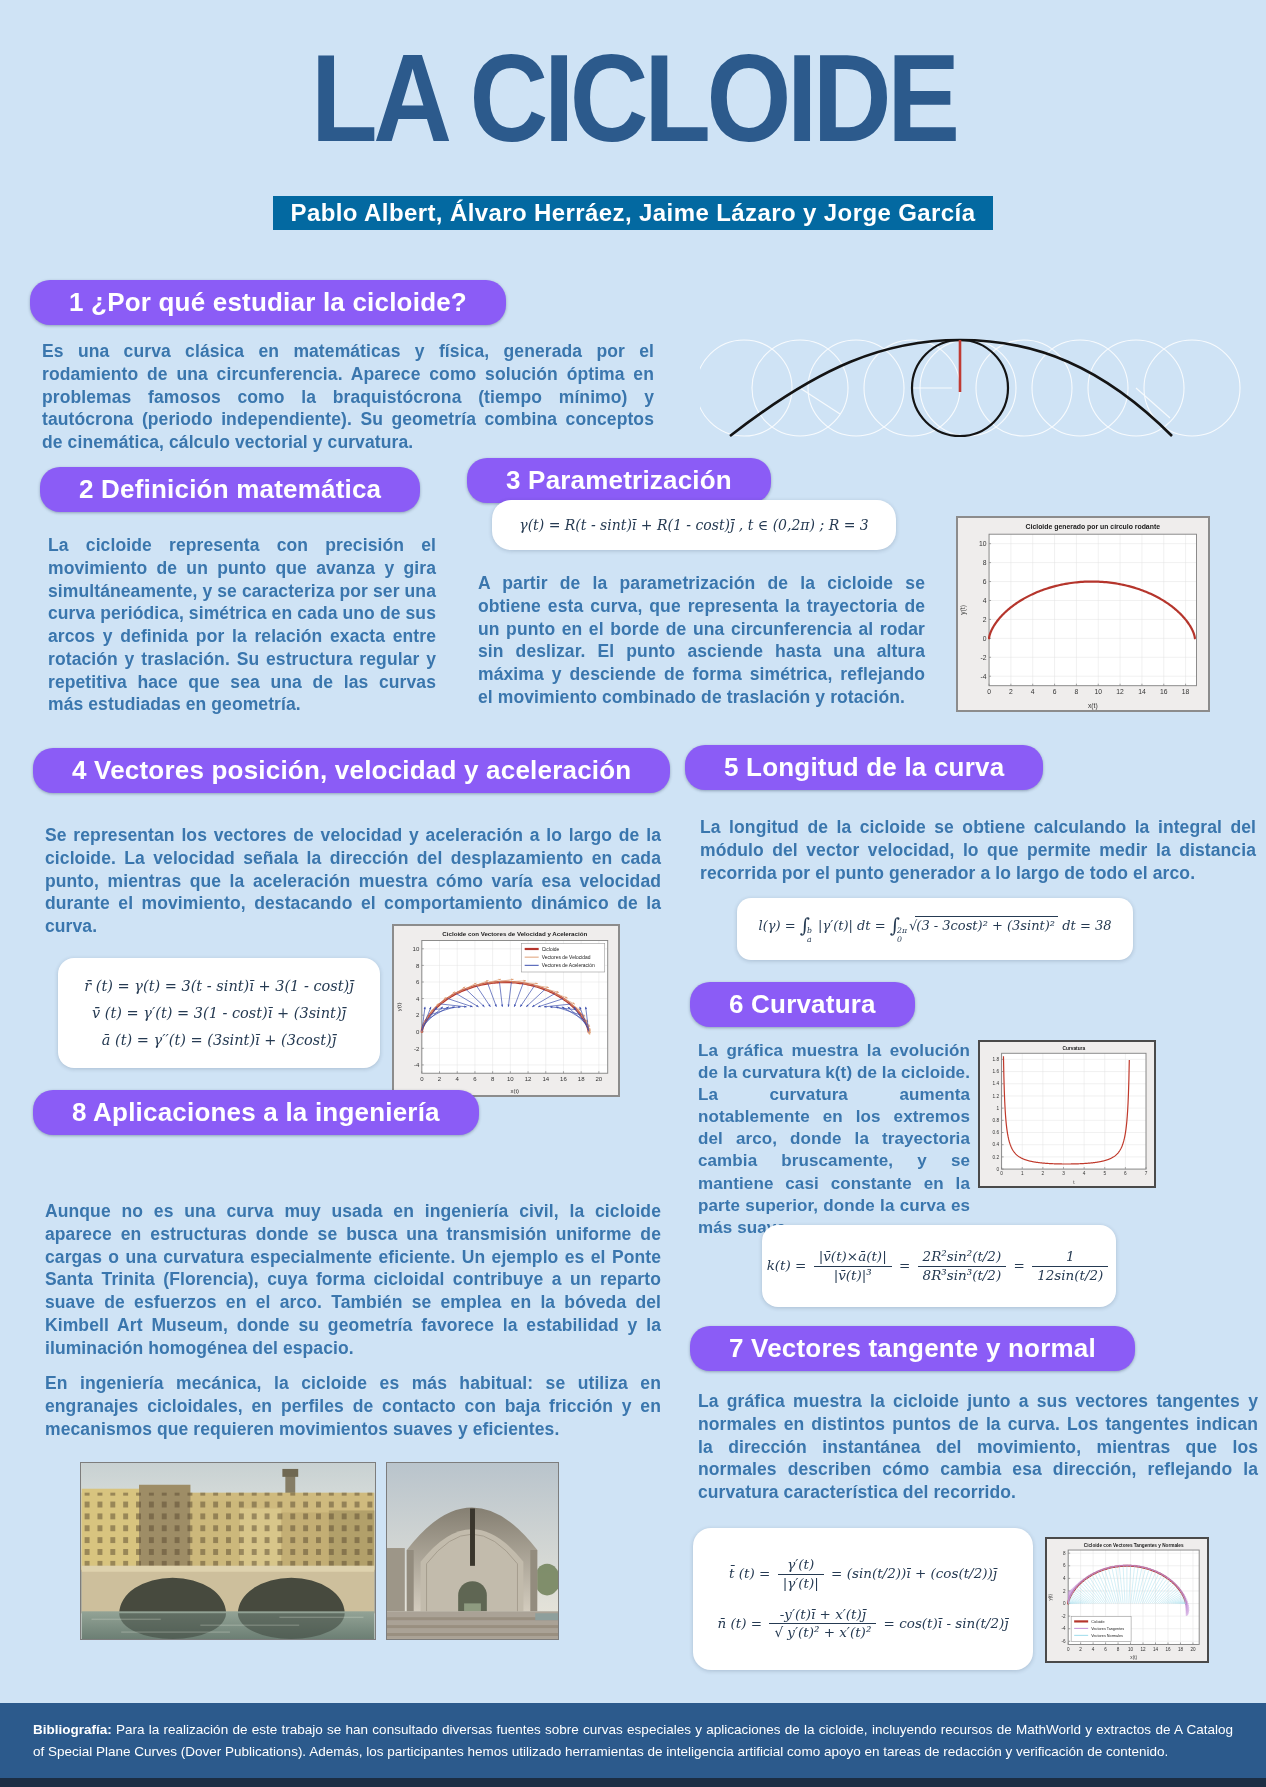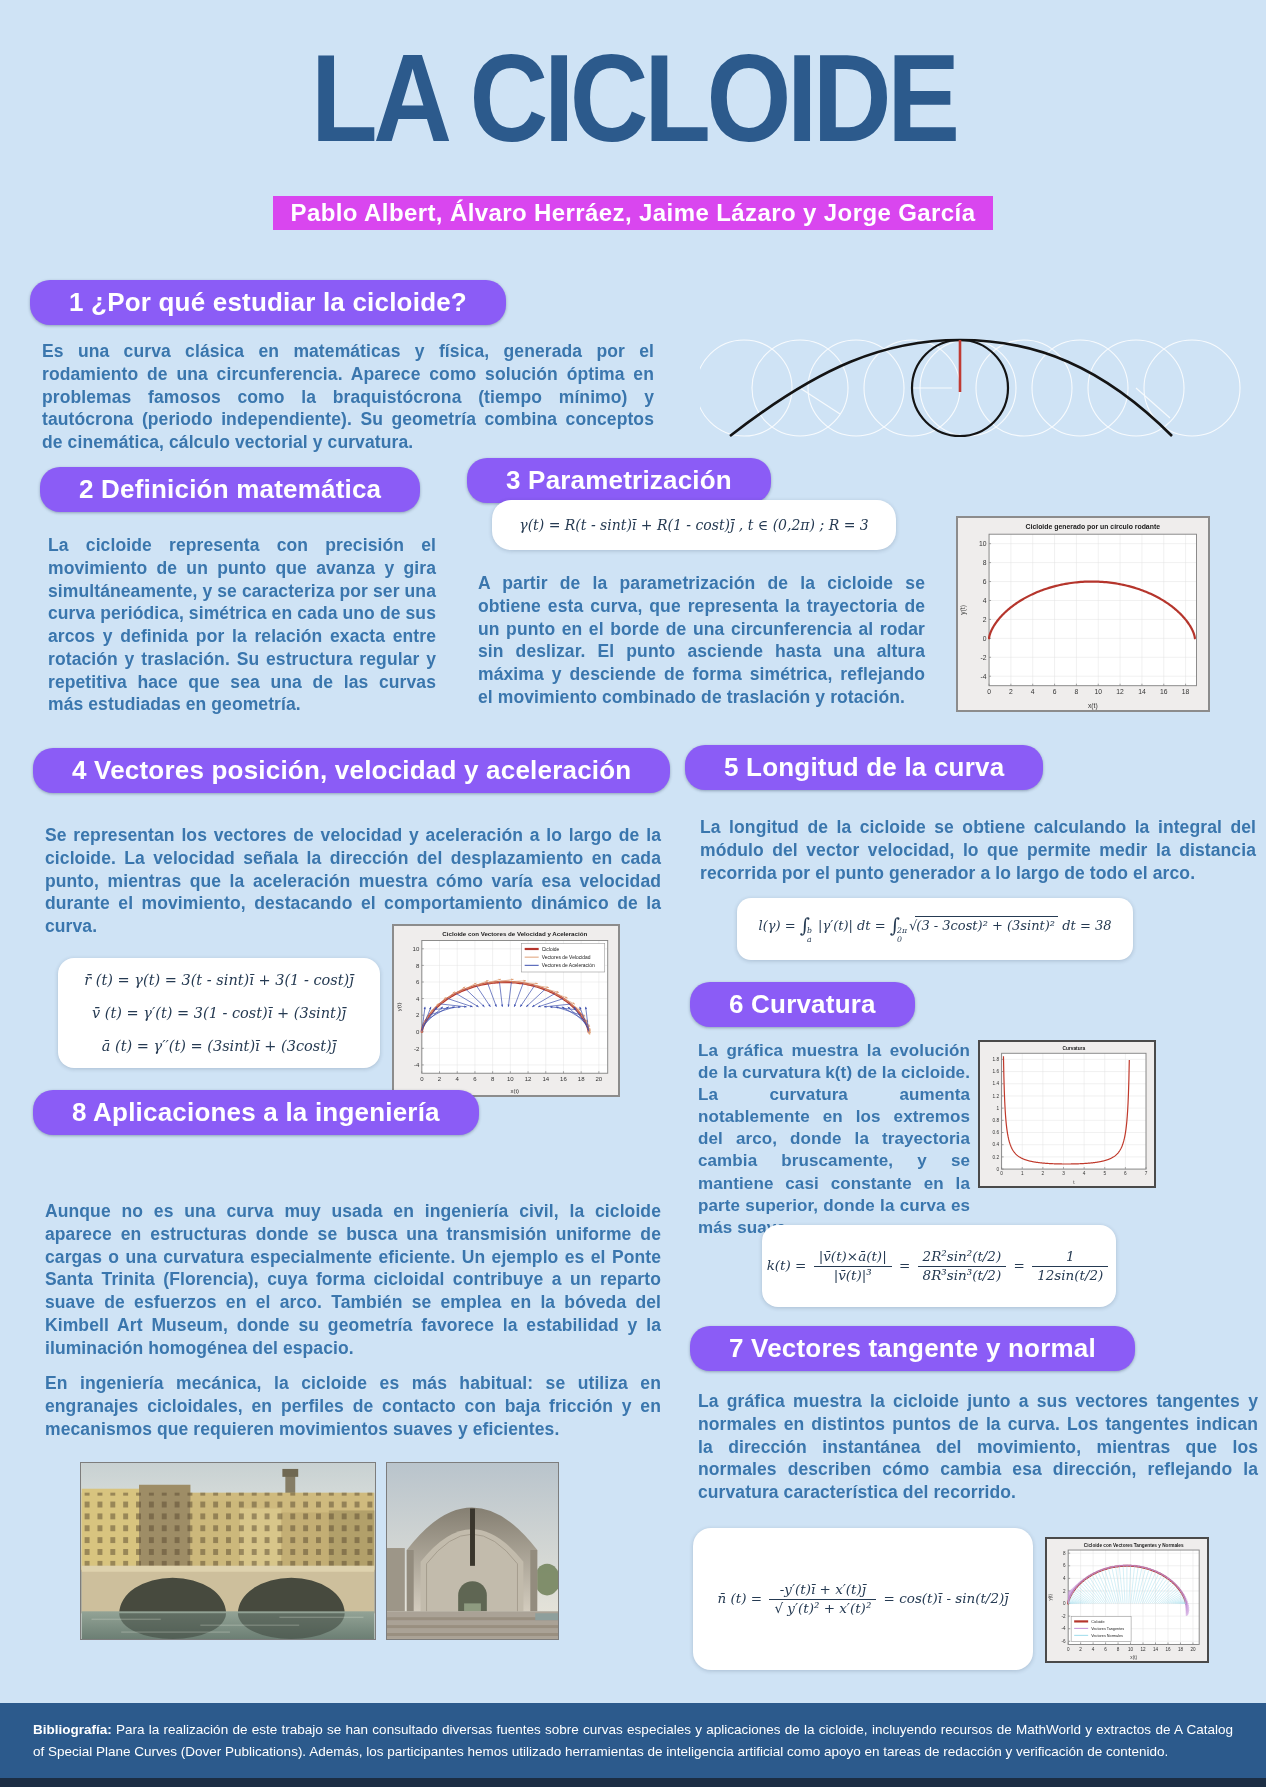--- a/index.html
+++ b/index.html
@@ -3,21 +3,21 @@
 <meta charset="utf-8">
 <style>
   html,body{margin:0;padding:0;background:#9db6cc;}
   #poster{position:relative;width:1266px;height:1787px;background:#cfe3f5;
     font-family:"Liberation Sans",sans-serif;overflow:hidden;margin:0 auto;}
   .abs{position:absolute;}
   #title{position:absolute;top:30px;left:0;width:100%;text-align:center;
     color:#2c5a8c;font-weight:800;font-size:124px;line-height:1.1;}
   #title .condensed{display:inline-block;transform:scaleX(0.88);letter-spacing:-5px;}
   #authors{position:absolute;top:196px;left:0;width:100%;text-align:center;}
-  #authors .authors-inner{display:inline-block;background:#d946ef;color:#fff;
+  #authors .authors-inner{display:inline-block;background:#0369a1;color:#fff;
     font-size:24px;font-weight:600;padding:3px 18px;letter-spacing:0.4px;}
   .sec-header{position:absolute;background:#8b5cf6;color:#fff;font-weight:700;
     font-size:26px;padding:7px 39px;border-radius:20px;letter-spacing:0.2px;
     box-shadow:0 1px 3px rgba(20,40,70,0.35);white-space:nowrap;}
   .body-text{position:absolute;color:#3a76ad;font-size:17.5px;line-height:1.3;
     text-align:justify;font-weight:600;letter-spacing:0.1px;}
   .formula-box{position:absolute;background:#fff;color:#253a52;
     font-family:"DejaVu Serif",serif;font-style:italic;display:flex;
     flex-direction:column;align-items:center;justify-content:center;
     box-shadow:0 1px 4px rgba(20,40,70,0.2);}
@@ -144,21 +144,21 @@
         <text x="28.549999999999997" y="28.09875" font-size="6.75" text-anchor="end" font-weight="normal" fill="#333" font-family="&quot;Liberation Sans&quot;,sans-serif">10</text>
         <rect x="31.049999999999997" y="16.2" width="207.475" height="151.5" fill="none" stroke="#808080" stroke-width="0.9"></rect>
         <text x="134.7875" y="11.475" font-size="6.885" text-anchor="middle" font-weight="bold" fill="#1a1a1a" font-family="&quot;Liberation Sans&quot;,sans-serif">Cicloide generado por un círculo rodante</text>
         <text x="134.7875" y="189.5" font-size="6.75" text-anchor="middle" font-weight="normal" fill="#333" font-family="&quot;Liberation Sans&quot;,sans-serif">x(t)</text>
         <text x="7.425000000000001" y="91.95" font-size="6.75" text-anchor="middle" font-weight="normal" fill="#333" font-family="&quot;Liberation Sans&quot;,sans-serif" transform="rotate(-90 7.425000000000001 91.95)">y(t)</text>
         <polyline points="31.049999999999997,120.35625 31.050147409813768,120.34346814618218 31.051179119317453,120.3051340875344 31.053978632390944,120.24128232212198 31.059427862010228,120.1519703122239 31.068406336585262,120.0372784326207 31.081790408443755,119.89730989826258 31.100452465173234,119.73219067138284 31.12526014453109,119.54206934814047 31.15707555362917,119.32711702489358 31.19675449309556,119.08752714422425 31.24514568691179,118.82351532085325 31.30309001861853,118.53531914760134 31.37141977457717,118.22319798157179 31.450957894968262,117.88743271074651 31.542517233200922,117.52832550120573 31.646899824399604,117.14619952519905 31.764896163626645,116.74139867031211 31.897284494490055,116.31428722999112 32.0448301087768,115.8652495757032 32.20828465774185,115.39468981102806 32.388385475672784,114.90303140799206 32.585854916338704,114.39071682597204 32.80139970292061,113.85820711351154 33.035710292008204,113.30598149340855 33.28946025223559,112.73453693144697 33.563305658114984,112.14438768916123 33.857884499613895,111.53606486103556 34.17381610800726,110.91011589655464 34.51170059852106,110.26710410753628 34.872118330269146,109.60760816118857 35.255629383969215,108.93222155934855 35.66277305790796,108.24155210437071 36.09406738260901,107.53622135214572 36.550008654640415,106.81686405274215 37.031070989981274,106.08412757917435 37.5377058973493,105.33867134481028 38.0703418718735,104.58116620994409 38.62938400947745,103.8122938780671 39.215213642320315,103.03274628238064 39.82818799562365,102.24322496310297 40.46863986619282,101.44444043613038 41.13687732292229,100.63711155362077 41.83318342955451,99.82196485707533 42.55781598994153,98.9997339235002 43.31100731603906,98.17115870523668 44.092964018841286,97.33698486405407 44.90386682244498,96.49796310010439 45.74387040141,95.65484847634292 46.61310324156262,94.8083997390225 47.51166752436694,93.95937863487316 48.439639034968536,93.10854922558141 49.39706709399284,92.25667720018637 50.383974513159984,91.40452918601126 51.40035757475578,90.55287205875057 52.44618603497739,89.70247225233368 53.52140315115071,88.85409506918613 54.625925732794954,88.00850399150899 55.759644216488496,87.1664599941965 56.922422764468514,86.32872086000997 58.11409938687581,85.49604049762446 59.334486087534785,84.66916826316191 60.58336903313726,83.84884828582109 61.860508745678075,83.03581879821171 63.1656403179691,82.23081147199476 64.49847365203777,81.43455075942747 65.85869372019582,80.64775324140517 67.24596084854281,79.87112698258682 68.65991102264968,79.10537089418469 70.10015621514736,78.35117410499133 71.56628473492503,77.60921534121027 73.0578615976244,76.8801623156482 74.57442891709624,76.16467112681852 76.11550631746708,75.46338566849697 77.68059136544494,74.77693705026068 79.26916002247556,74.1059430295322 80.88066711634156,73.45100745563941 82.5145468317807,72.81271972639202 84.1702132196815,72.1916542576632 85.84706072439775,71.58836996645415 87.54446472870785,71.00340976790652 89.26178211592797,70.43730008671533 90.99835184867396,69.89055038338242 92.75349556375002,69.36365269573628 94.52651818263007,68.85708119613128 96.31670853698131,68.3712917647245 98.12334000866788,67.9067215792144 99.94567118365802,67.46378872141042 101.7829465192467,67.04289180098748 103.63439702399307,66.64440959676428 105.49924094976078,66.26870071582789 107.37668449523866,65.91610327081156 109.26592252030821,65.58693457561617 111.16613927061536,65.28149085984921 113.0765091116945,65.00004700223802 114.9961972719835,64.74285628325755 116.924360594062,64.51015015719506 118.860148293436,64.30213804385679 120.80270272418664,64.11900714010433 122.75116015079355,63.96092225139013 124.70465152543846,63.828025643443624 126.66230327008978,63.720436914241674 128.62323806266357,63.63825288637857 130.58657562655446,63.581547519932116 132.55143352282514,63.550371845904635 134.5169279443416,63.54475392029843 136.48217451114016,63.5646987988674 138.44628906630976,63.61018853256701 140.40838847167322,63.681182183707435 142.36759140255228,63.77761586279455 144.32301914090016,63.89940278602627 146.27379636608856,64.04643335339206 148.21905194263715,64.21857524730557 150.1579197041766,64.41567355168146 152.08953923294007,64.63755089134958 154.01305663408075,64.88400759168046 155.92762530412003,65.15482185827915 157.83240669283316,65.44974997658514 159.72657105788795,65.76852653119897 161.60929821155696,66.11086464473829 163.47977825883095,66.47645623600803 165.33721232626976,66.86497229725273 167.18081328093456,67.27606319024135 169.0098064387542,67.70935896091797 170.82343026168894,68.16446967233557 172.62093704306272,68.64098575557294 174.4015935804493,69.13847837831904 176.16468183550438,69.65649983079314 177.90949958015221,70.19458392865339 179.63536102854312,70.75224643253134 181.34159745421437,71.32898548381456 183.02755779189926,71.92428205628562 184.69260922344154,72.53760042321062 186.33613774728923,73.16838863945708 187.95754873105454,73.81607903820728 189.55626744664283,74.48008874182017 191.1317395874691,75.15982018638176 192.6834317672966,75.8546616594725 194.21083200024844,76.56398785066695 195.71345016156005,77.28716041427116 197.19081842865887,78.02352854379052 198.64249170217255,78.77242955761184 200.06804800648888,79.53318949537201 201.46708886950478,80.30512372447679 202.8392396812249,81.08753755622394 204.18415003088472,81.87972687097628 205.50149402229732,82.68097875182171 206.79097056713704,83.49057212615034 208.0523036558995,84.30777841457116 209.28524260629104,85.1318621865844 210.48956228882588,85.96208182241921 211.66506332942788,86.7976901804415 212.81157228885309,87.63793526953091 213.92894181877386,88.48206092582211 215.01705079438227,89.3293074932012 216.0758044233943,90.17891250694497 217.10513433135623,91.03011137988767 218.10499862317744,91.88213809049786 219.0753819208329,92.73422587224604 220.01629537720248,93.58560790364288 220.92777666603394,94.43551799832665 221.8098899480393,95.28319129457937 222.6627258131544,96.12786494365062 223.4864011990141,96.96877879627 224.28105928571637,97.80517608673017 225.04686936696982,98.6363041139248 225.78402669774073,99.46141491872886 226.49275231853682,100.2797659571114 227.17329285648566,101.09062076837483 227.8259203033872,101.89324963792016 228.45093177093884,102.68693025394056 229.0486492233557,103.47094835745345 229.6194191876241,104.24459838508533 230.1636124416508,105.00718410403114 230.6816236805879,105.75801923861678 231.173871161634,106.49642808790101 231.64079632763054,107.22174613376059 232.0828634097934,107.9333206389117 232.50055900993613,108.63051123432959 232.89439166256102,109.3126904955373 233.2648913772124,109.97924450724547 233.61260916150383,110.62957341583461 233.93811652524852,111.26309196918291 234.24200496613895,111.8792300433535 234.52488543743908,112.47743315566777 234.78738779816723,113.05716296370211 235.03016024626606,113.61789774975989 235.2538687352677,114.15913289038208 235.45919637498065,114.68038131047444 235.64684281673726,115.18117392164208 235.81752362375448,115.66106004433742 235.97196962717533,116.1196078134414 236.1109262683704,116.5564045669129 236.2351529280907,116.97105721715663 236.34542224307637,117.36319260477562 236.44251941073549,117.73245783438935 236.52724148252003,118.07852059221582 236.60039664663265,118.40106944513155 236.66280350071236,118.69981412094026 236.7152903151515,118.97448576959842 236.75869428770875,119.22483720516202 236.7938607900872,119.45064312823722 236.82164260715723,119.65170032873476 236.84289916950746,119.82782786874509 236.8584957800154,119.97886724537051 236.86930283513306,120.10468253336684 236.87619504158909,120.20516050746723 236.88005062921172,120.28021074427701 236.88175056058117,120.32976570364879 236.88217773822277,120.353780789464 " fill="none" stroke="#b5352c" stroke-width="2.2" stroke-linecap="round"></polyline>
       </svg></div>
 
   <div class="sec-header" style="left:33px;top:748px;">4 Vectores posición, velocidad y aceleración</div>
   <div class="body-text" style="left:45px;top:824px;width:616px;">Se representan los vectores de velocidad y aceleración a lo largo de la cicloide. La velocidad señala la dirección del desplazamiento en cada punto, mientras que la aceleración muestra cómo varía esa velocidad durante el movimiento, destacando el comportamiento dinámico de la curva.</div>
-  <div class="formula-box" style="left:58px;top:958px;width:322px;height:110px;font-size:14.5px;border-radius:16px;gap:17px;">
+  <div class="formula-box" style="left:58px;top:958px;width:322px;height:110px;font-size:14.5px;border-radius:16px;gap:11px;">
     <div class="f-line">r̄ (t) = γ(t) = 3(t - sint)ī + 3(1 - cost)j̄</div>
     <div class="f-line">v̄ (t) = γ′(t) = 3(1 - cost)ī + (3sint)j̄</div>
     <div class="f-line">ā (t) = γ′′(t) = (3sint)ī + (3cost)j̄</div>
   </div>
   <div class="chart light" style="left:392px;top:924px;width:228px;height:173px;"><svg width="224" height="169">
         <rect x="27.8208" y="14.5152" width="185.8976" height="132.71200000000002" fill="#fff"></rect>
         <line x1="27.8208" y1="14.5152" x2="27.8208" y2="147.2272" stroke="#e2e2e2" stroke-width="0.5"></line>
         <line x1="27.8208" y1="147.2272" x2="27.8208" y2="145.2272" stroke="#555" stroke-width="0.5"></line>
         <text x="27.8208" y="154.7752" font-size="6.048" text-anchor="middle" font-weight="normal" fill="#333" font-family="&quot;Liberation Sans&quot;,sans-serif">0</text>
         <line x1="45.525333333333336" y1="14.5152" x2="45.525333333333336" y2="147.2272" stroke="#e2e2e2" stroke-width="0.5"></line>
@@ -420,20 +420,23 @@
       </svg></div>
   <div class="formula-box" style="left:762px;top:1225px;width:354px;height:82px;font-size:13.5px;border-radius:16px;">
     <div class="f-line">
       <span>k(t) = </span><span class="frac"><span class="num">|v̄(t)×ā(t)|</span><span class="den">|v̄(t)|³</span></span><span> = </span><span class="frac"><span class="num">2R²sin²(t/2)</span><span class="den">8R³sin³(t/2)</span></span><span> = </span><span class="frac"><span class="num">1</span><span class="den">12sin(t/2)</span></span>
     </div>
   </div>
 
   <div class="sec-header" style="left:690px;top:1326px;">7 Vectores tangente y normal</div>
   <div class="body-text" style="left:698px;top:1390px;width:560px;">La gráfica muestra la cicloide junto a sus vectores tangentes y normales en distintos puntos de la curva. Los tangentes indican la dirección instantánea del movimiento, mientras que los normales describen cómo cambia esa dirección, reflejando la curvatura característica del recorrido.</div>
   <div class="formula-box" style="left:693px;top:1528px;width:340px;height:142px;font-size:13.5px;border-radius:18px;gap:15px;">
+    <div class="f-line">
+      <span>t̄ (t) = </span><span class="frac"><span class="num">γ′(t)</span><span class="den">|γ′(t)|</span></span><span> = (sin(t/2))ī + (cos(t/2))j̄</span>
+    </div>
     <div class="f-line">
       <span>n̄ (t) = </span><span class="frac"><span class="num">-y′(t)ī + x′(t)j̄</span><span class="den">√ y′(t)² + x′(t)²</span></span><span> = cos(t)ī - sin(t/2)j̄</span>
     </div>
   </div>
   <div class="chart dark" style="left:1045px;top:1537px;width:164px;height:126px;"><svg width="160" height="122">
         <rect x="21.159999999999997" y="11.04" width="131.02" height="94.4" fill="#fff"></rect>
         <line x1="21.159999999999997" y1="11.04" x2="21.159999999999997" y2="105.44" stroke="#e2e2e2" stroke-width="0.5"></line>
         <line x1="21.159999999999997" y1="105.44" x2="21.159999999999997" y2="103.44" stroke="#555" stroke-width="0.5"></line>
         <text x="21.159999999999997" y="111.53999999999999" font-size="4.6" text-anchor="middle" font-weight="normal" fill="#333" font-family="&quot;Liberation Sans&quot;,sans-serif">0</text>
         <line x1="33.63809523809523" y1="11.04" x2="33.63809523809523" y2="105.44" stroke="#e2e2e2" stroke-width="0.5"></line>

